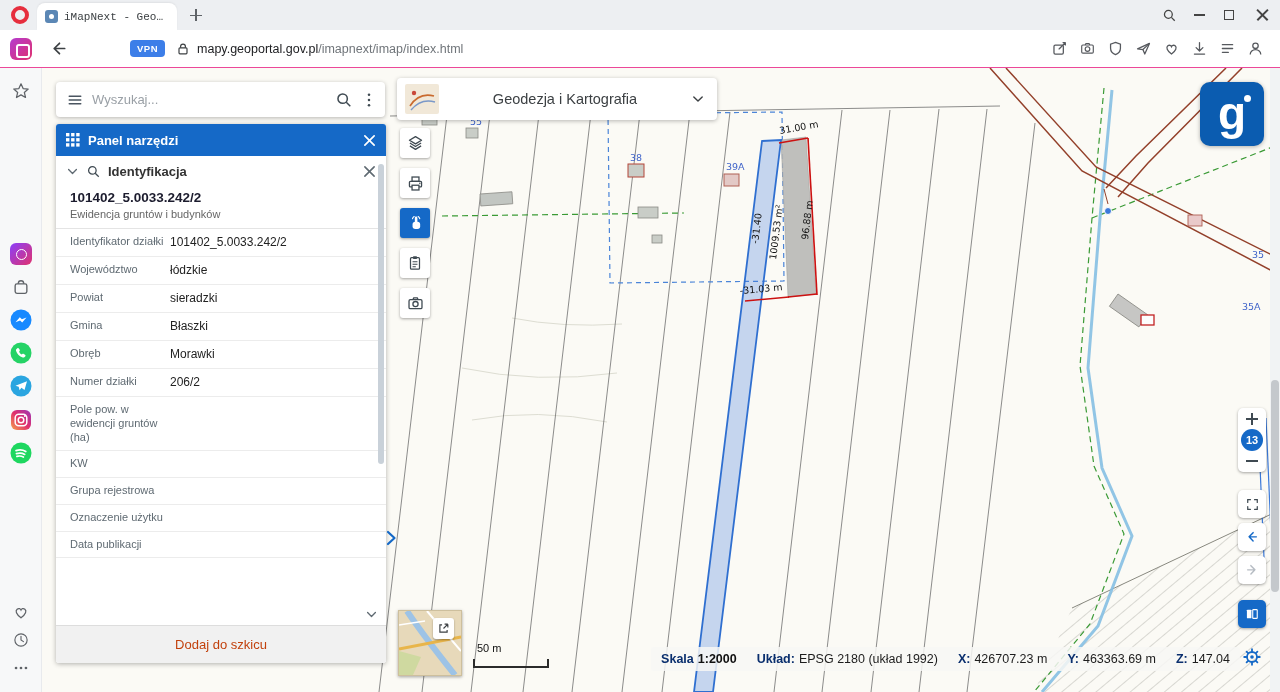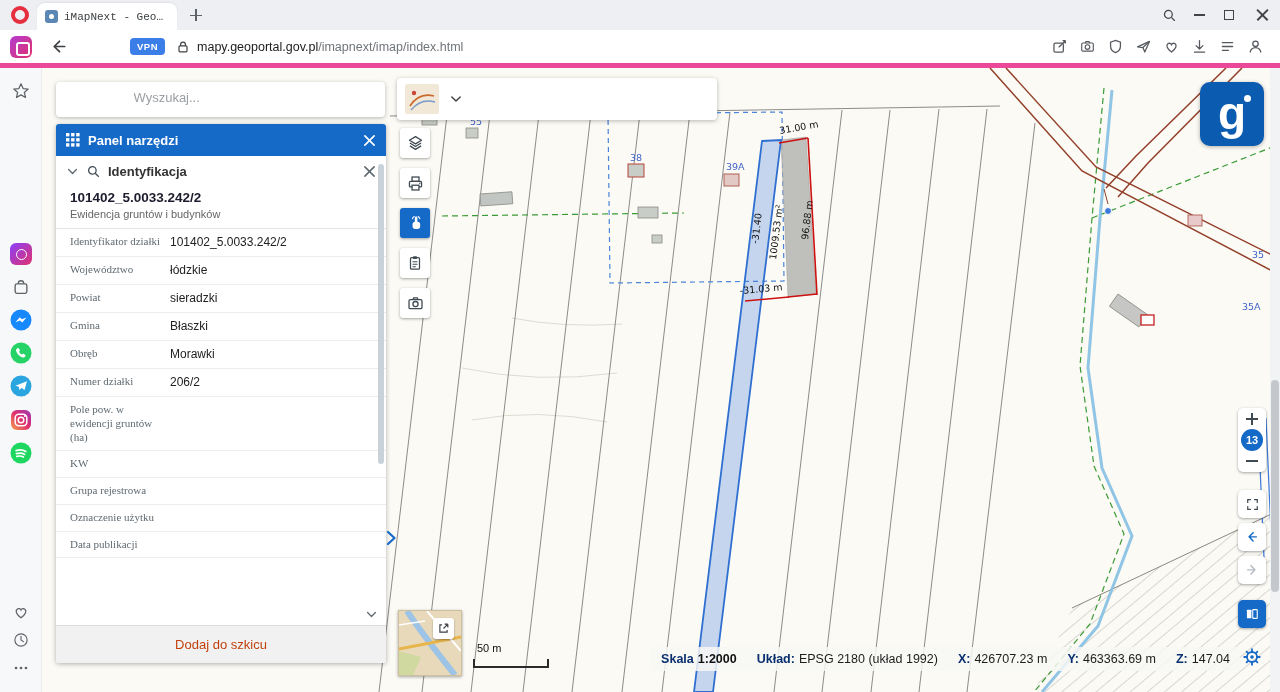--- a/index.html
+++ b/index.html
@@ -22,21 +22,21 @@
   .newtab::after{left:10.2px; top:5px; width:1.6px; height:12px;}
   .ts-spacer{flex:1;}
   .ts-btn{width:30px; height:30px; display:flex; align-items:center; justify-content:center;}
   .win-min{width:11px; height:1.6px; background:#444;}
   .win-max{width:10px; height:10px; border:1.5px solid #444;}
   .win-close{position:relative; width:13px; height:13px;}
   .win-close::before,.win-close::after{content:""; position:absolute; left:-1px; top:5.6px; width:15px; height:1.6px; background:#444;}
   .win-close::before{transform:rotate(45deg);} .win-close::after{transform:rotate(-45deg);}
 
   #addressbar { position:absolute; left:0; top:30px; width:1280px; height:38px; background:#fff;
-                border-bottom:5px solid #ec4899; display:flex; align-items:center; }
+                border-bottom:1px solid #ec4899; display:flex; align-items:center; }
   .start-icon { width:22px; height:22px; border-radius:6px; margin-left:10px;
                 background:linear-gradient(135deg,#b43bd0,#e0326e); position:relative; flex:none;}
   .start-icon::after{content:""; position:absolute; left:6px; top:6px; width:10px; height:10px; border:2px solid #fff; border-radius:3px;}
   .nav-back { margin-left:17px; }
   .vpn-badge { margin-left:62px; background:#3c7ee8; color:#fff; font-size:9.5px; font-weight:bold;
                letter-spacing:.5px; padding:3px 7px; border-radius:4px; }
   .lock { margin-left:10px; }
   .url { font-size:12.5px; margin-left:6px; white-space:nowrap; }
   .url .domain{color:#202124;} .url .path{color:#70757a;}
   .addr-spacer{flex:1;}
@@ -50,21 +50,21 @@
   .sb-icon { position:absolute; left:10px; width:22px; height:22px; display:flex; align-items:center; justify-content:center; cursor:pointer;}
   .sq-grad { width:22px; height:22px; border-radius:6px; background:linear-gradient(135deg,#8a3ffc,#e0326e);
              display:flex; align-items:center; justify-content:center;}
   .sq-grad::after{content:""; width:9px; height:9px; border:1.8px solid #fff; border-radius:50%;}
 
   
   #app { position:absolute; left:42px; top:0; width:1238px; height:624px; overflow:hidden; background:#fbfaf5;}
   #map-svg { position:absolute; left:0; top:0; }
 
   .card { position:absolute; background:#fff; border-radius:4px; box-shadow:0 1px 4px rgba(0,0,0,.28); }
-  #search-card { left:14px; top:14px; width:329px; height:35px; display:flex; align-items:center; padding:0 8px 0 10px; gap:8px;flex-direction:column;}
+  #search-card { left:14px; top:14px; width:329px; height:35px; display:flex; align-items:center; padding:0 8px 0 10px; gap:8px;}
   #search-input { flex:1; border:none; outline:none; font-size:13px; color:#444; font-family:"Liberation Sans",sans-serif;}
   #search-input::placeholder{color:#9aa0a6;}
   #theme-card { left:355px; top:10px; width:320px; height:42px; display:flex; align-items:center; padding:0 12px 0 8px; gap:10px; cursor:pointer;}
   #theme-label { flex:1; text-align:center; font-size:14.5px; color:#3c4043; }
 
   #geo-logo { position:absolute; left:1158px; top:14px; width:64px; height:64px; background:#0b5cb0;
               border-radius:10px; box-shadow:0 1px 4px rgba(0,0,0,.3); }
   #geo-logo .g-letter{display:block; font-size:46px; font-weight:bold; color:#fff; line-height:62px; text-align:center;}
   #geo-logo .g-dot{position:absolute; top:13px; right:13px; width:7px; height:7px; border-radius:50%; background:#fff;}
 
@@ -72,21 +72,21 @@
   #panel { position:absolute; left:14px; top:56px; width:330px; height:539px; background:#fff;
            border-radius:3px; box-shadow:0 1px 5px rgba(0,0,0,.3); display:flex; flex-direction:column; overflow:hidden;}
   #panel-header { height:32px; background:#1569c7; color:#fff; display:flex; align-items:center; padding:0 10px; gap:8px; flex:none;}
   #panel-title { font-size:13px; font-weight:bold; flex:1;}
   #panel-body { flex:1; position:relative; overflow:hidden; }
   #tool-row { height:30px; display:flex; align-items:center; padding:0 10px; gap:7px; }
   #tool-name { font-size:13px; color:#333; font-weight:600; flex:1; }
   #object-id { padding:4px 14px 0; font-size:13.5px; font-weight:bold; color:#1c1c2e; }
   #object-src { padding:3px 14px 8px; font-size:11px; color:#666; border-bottom:1px solid #e4e4e4; }
   .attr-row { display:flex; padding:6px 14px; border-bottom:1px solid #ececec; }
-  .attr-label { width:96px; flex:none; font-size:11px; color:#5f6a72; line-height:1.25;font-family:Liberation Serif, serif; }
+  .attr-label { width:96px; flex:none; font-size:11px; color:#5f6a72; line-height:1.25; }
   .attr-value { font-size:12px; color:#222; line-height:1.25; padding-left:4px; }
   #panel-scroll-thumb { position:absolute; right:2px; top:8px; width:6px; height:300px; background:#c9d1d9; border-radius:3px;}
   #more-chevron { position:absolute; right:8px; bottom:4px; }
   #panel-footer { height:38px; flex:none; background:#f1f1f1; border-top:1px solid #ddd; color:#c2410c;
                   font-size:13px; display:flex; align-items:center; justify-content:center; cursor:pointer;}
 
   
   .tool-btn { position:absolute; left:358px; width:30px; height:30px; background:#fff; border-radius:3px;
               box-shadow:0 1px 3px rgba(0,0,0,.35); display:flex; align-items:center; justify-content:center; cursor:pointer;}
   .tool-btn.active { background:#1569c7; }
@@ -403,20 +403,21 @@
           </svg>
       </div>
 
       <div id="theme-card" class="card">
         <svg width="34" height="30" viewBox="0 0 34 30">
             <rect x="0" y="0" width="34" height="30" rx="2" fill="#f1e8d8"></rect>
             <path d="M5 22 Q14 8 29 12" stroke="#c96a2e" stroke-width="1.6" fill="none"></path>
             <path d="M6 26 Q16 14 30 18" stroke="#7a98c8" stroke-width="1.4" fill="none"></path>
             <circle cx="9" cy="9" r="2.2" fill="#c9483a"></circle>
           </svg>
+        <span id="theme-label">Geodezja i Kartografia</span>
         <svg width="14" height="14" viewBox="0 0 20 20">
             <path d="M4 7 L10 13 L16 7" fill="none" stroke="#3c4043" stroke-width="2" stroke-linecap="round" stroke-linejoin="round"></path>
           </svg>
       </div>
 
       <div id="geo-logo">
         <span class="g-letter">g</span>
         <span class="g-dot"></span>
       </div>
 

